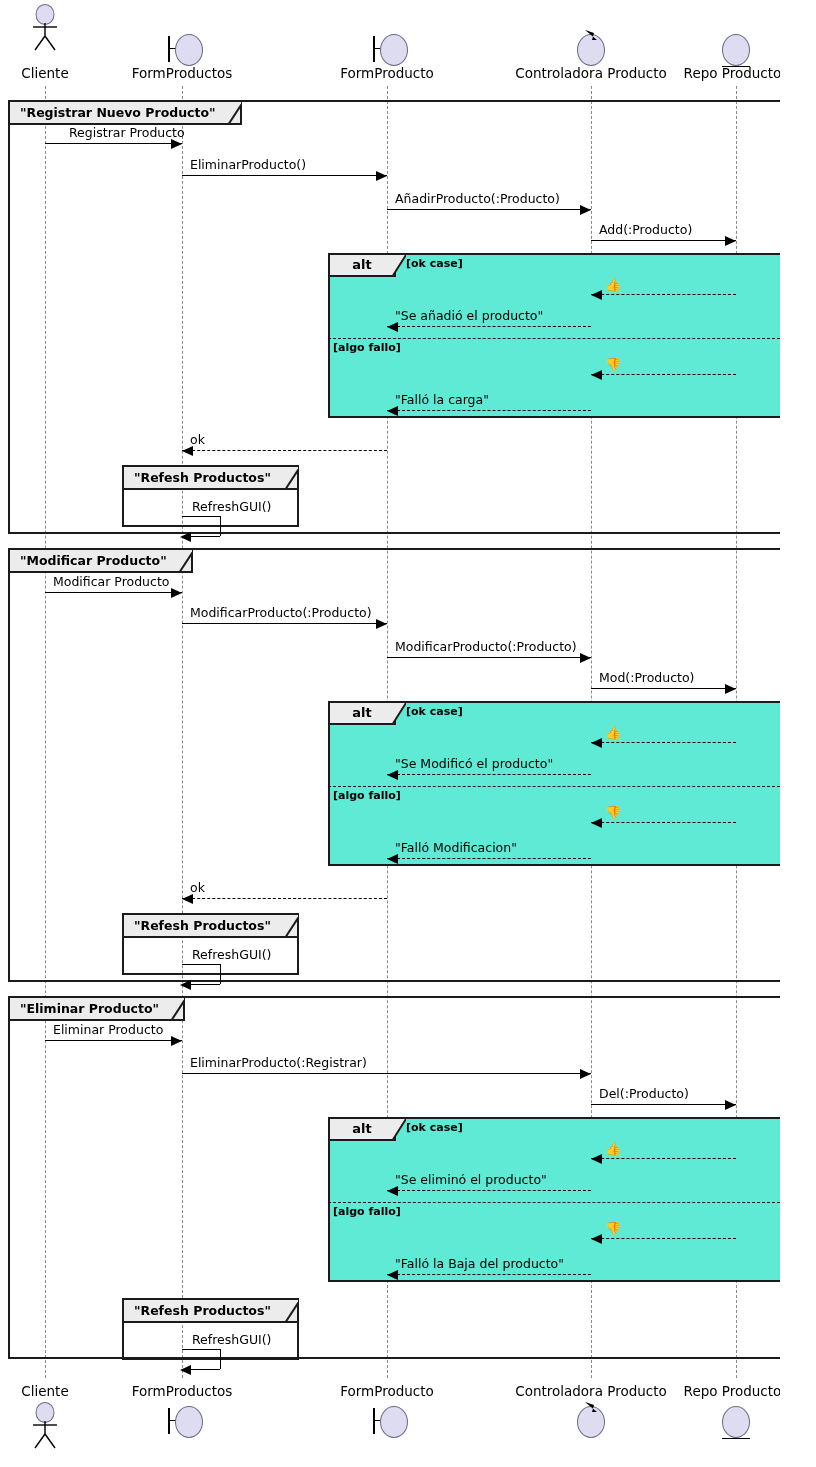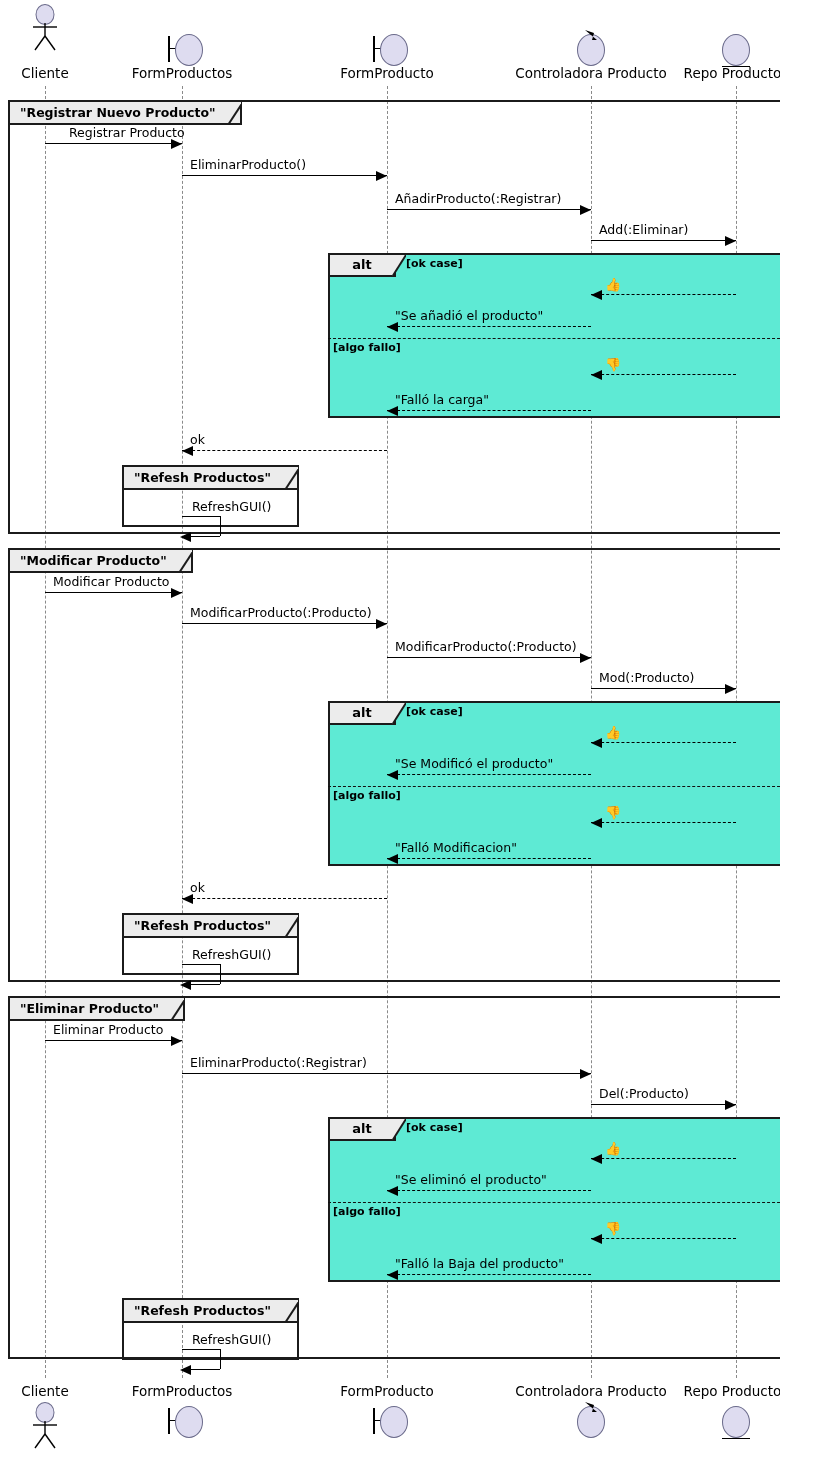--- a/index.html
+++ b/index.html
@@ -233,24 +233,24 @@
       </div>
     </div>
     <div class="msg-line" style="left: 45px; top: 143px; width: 137px;"></div>
     <div class="arrow-r" style="left: 171px; top: 138.5px;"></div>
     <div class="msg-label" style="top: 126px; left: 53px; margin-left: 16px;">Registrar Producto</div>
     <div class="msg-line" style="left: 182px; top: 175px; width: 205px;"></div>
     <div class="arrow-r" style="left: 376px; top: 170.5px;"></div>
     <div class="msg-label" style="top: 158px; left: 190px;">EliminarProducto()</div>
     <div class="msg-line" style="left: 387px; top: 209px; width: 204px;"></div>
     <div class="arrow-r" style="left: 580px; top: 204.5px;"></div>
-    <div class="msg-label" style="top: 192px; left: 395px;">AñadirProducto(:Registrar)</div>
+    <div class="msg-label" style="top: 192px; left: 395px;">AñadirProducto(:Producto)</div>
     <div class="msg-line" style="left: 591px; top: 240px; width: 145px;"></div>
     <div class="arrow-r" style="left: 725px; top: 235.5px;"></div>
-    <div class="msg-label" style="top: 223px; left: 599px;">Add(:Eliminar)</div>
+    <div class="msg-label" style="top: 223px; left: 599px;">Add(:Producto)</div>
     <div class="alt-frame" style="left: 328px; top: 253px; width: 472px; height: 165px;">
       <div class="alt-tab">alt</div>
       <div style="position: absolute; left: 62px; top: 0px;"><svg width="14" height="22" viewBox="0 0 14 22">
           <polygon points="0,0 14,0 0,22" fill="#ececec"></polygon>
           <line x1="14" y1="0" x2="0" y2="22" stroke="#1b1b1b" stroke-width="2"></line>
           <line x1="0" y1="22" x2="-60" y2="22" stroke="#1b1b1b" stroke-width="2"></line>
         </svg></div>
     </div>
     <div class="alt-guard" style="left: 406px; top: 257px;">[ok case]</div>
     <div class="alt-divider" style="left: 328px; top: 338px; width: 472px;"></div>

